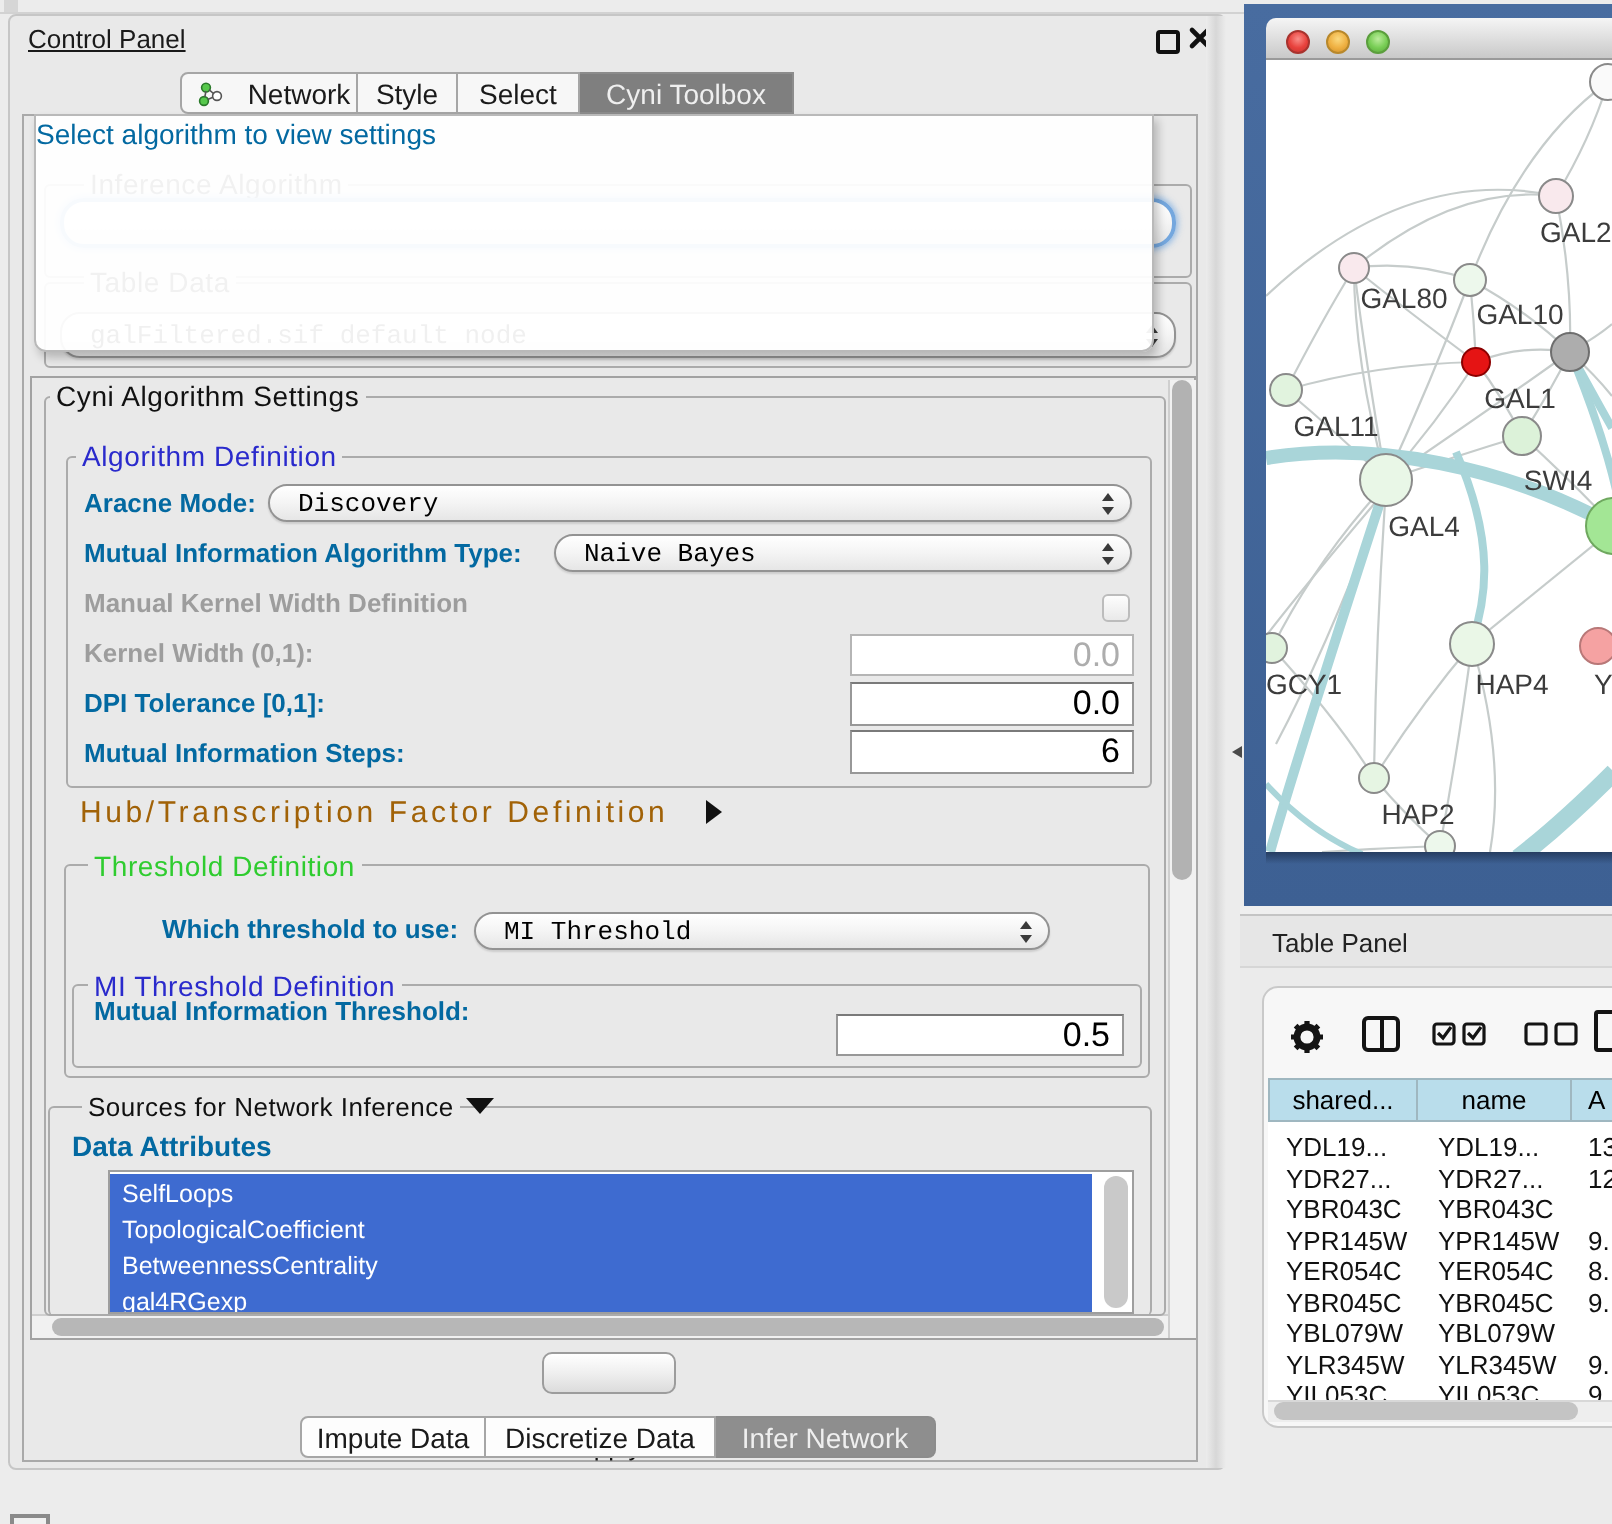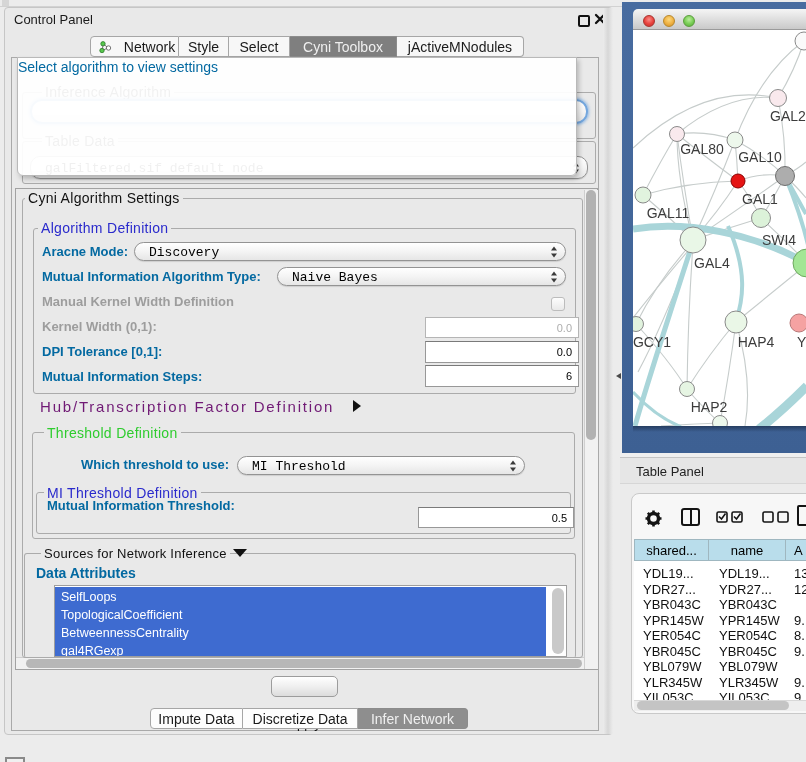--- a/index.html
+++ b/index.html
@@ -6,34 +6,34 @@
   body{width:806px;height:762px;background:#ECECEC;font-family:"Liberation Sans",sans-serif;overflow:hidden;position:relative;}
   .abs{position:absolute;}
   .groupbox{position:absolute;border:1px solid #ABABAB;border-radius:3px;}
   .glabel{position:absolute;background:#E9E9E9;padding:0 3px;font-size:14px;letter-spacing:0.3px;line-height:15px;white-space:nowrap;}
   .combo{position:absolute;border:1px solid #939393;border-radius:10px;background:linear-gradient(#FFFFFF,#F4F4F4 50%,#E6E6E6);box-shadow:0 1px 1px rgba(0,0,0,0.12);font-size:13px;color:#000;white-space:nowrap;font-family:Liberation Mono, monospace;}
   .combo .ctext{position:absolute;left:14px;top:50%;transform:translateY(-50%);}
   .carr{position:absolute;right:8px;top:50%;width:6px;height:11px;transform:translateY(-50%);}
   .carr:before{content:"";position:absolute;left:0;top:0;border-left:3px solid transparent;border-right:3px solid transparent;border-bottom:4.5px solid #3A3A3A;}
   .carr:after{content:"";position:absolute;left:0;bottom:0;border-left:3px solid transparent;border-right:3px solid transparent;border-top:4.5px solid #3A3A3A;}
   .blabel{position:absolute;font-size:13px;font-weight:bold;color:#0369a1;white-space:nowrap;line-height:15px;}
-  .field{position:absolute;background:#FFF;border:1px solid #989898;border-top-color:#7A7A7A;font-size:11px;text-align:right;white-space:nowrap;padding-left:12px;}
+  .field{position:absolute;background:#FFF;border:1px solid #989898;border-top-color:#7A7A7A;font-size:17px;text-align:right;white-space:nowrap;}
   .field span{position:absolute;right:6px;top:50%;transform:translateY(-50%);}
   .tabseg{position:absolute;top:0;height:100%;box-sizing:border-box;border:1px solid #A6A6A6;border-left:none;background:#F7F7F7;font-size:14px;color:#1A1A1A;text-align:center;}
   .tabseg span{position:absolute;left:0;right:0;top:50%;transform:translateY(-50%);}
   .tabsel{background:#7F7F7F;color:#EFEFEF;border-color:#8C8C8C;}
 </style>
 </head>
 <body>
 
 <div class="abs" style="left:0;top:6px;width:622px;height:1px;background:#D2D2D2;"></div>
 <div class="abs" style="left:2px;top:0;width:7px;height:6px;background:#D6D6D6;"></div>
 
 <div class="abs" style="left:4px;top:7px;width:609px;height:728px;background:#E9E9E9;border:1px solid #C6C6C6;border-radius:4px;box-sizing:border-box;"></div>
-<div class="abs" style="left:14px;top:12px;font-size:13px;color:#1A1A1A;">Control Panel</div>
+<div class="abs" style="left:14px;top:12px;font-size:13px;color:#1A1A1A;text-decoration:underline;">Control Panel</div>
 <div class="abs" style="left:578px;top:15px;width:8px;height:8px;border:2px solid #111;border-radius:2px;"></div>
 <svg class="abs" style="left:594px;top:13px;" width="12" height="12" viewBox="0 0 12 12">
     <path d="M2 2 L10 10 M10 2 L2 10" stroke="#111" stroke-width="2.3" stroke-linecap="round"></path>
   </svg>
 
 <div class="abs" style="left:603px;top:8px;width:10px;height:726px;background:linear-gradient(90deg,#ECECEC,#D7D7D7 50%,#ECECEC);"></div>
 
 <div class="abs" style="left:11px;top:57px;width:588px;height:674px;background:#E9E9E9;border:1px solid #A9A9A9;box-sizing:border-box;"></div>
 
 <div class="abs" style="left:90px;top:36px;width:434px;height:21px;">
@@ -48,23 +48,20 @@
   </div>
   <div class="tabseg" style="left:89px;width:50px;">
       <span>Style</span>
     </div>
   <div class="tabseg" style="left:139px;width:61px;">
       <span>Select</span>
     </div>
   <div class="tabseg tabsel" style="left:200px;width:107px;">
       <span>Cyni Toolbox</span>
     </div>
-  <div class="tabseg" style="left:307px;width:127px;border-radius:0 4px 4px 0;">
-      <span>jActiveMNodules</span>
-    </div>
 </div>
 
 <div class="groupbox" style="left:22px;top:92px;width:572px;height:45px;"></div>
 <div class="glabel" style="left:42px;top:85px;color:#111;">Inference Algorithm</div>
 <div class="combo" style="left:30px;top:99px;width:558px;height:25px;border:2px solid #74A7DE;box-shadow:0 0 3px 1px rgba(110,165,225,0.7);box-sizing:border-box;border-radius:12px;"></div>
 <div class="groupbox" style="left:22px;top:141px;width:572px;height:41px;"></div>
 <div class="glabel" style="left:42px;top:134px;color:#111;">Table Data</div>
 <div class="combo" style="left:30px;top:156px;width:558px;height:23px;box-sizing:border-box;">
     <span class="ctext" style="font-size:13px;">galFiltered.sif default node</span>
     <span class="carr"></span>
@@ -107,21 +104,21 @@
 <div class="blabel" style="left:42px;top:344px;">DPI Tolerance [0,1]:</div>
 <div class="field" style="left:425px;top:341px;width:140px;height:20px;">
     <span>0.0</span>
   </div>
 
 <div class="blabel" style="left:42px;top:369px;">Mutual Information Steps:</div>
 <div class="field" style="left:425px;top:365px;width:140px;height:20px;">
     <span>6</span>
   </div>
 
-<div class="abs" style="left:40px;top:398px;font-size:15px;letter-spacing:1.8px;color:#701a75;">Hub/Transcription Factor Definition</div>
+<div class="abs" style="left:40px;top:398px;font-size:15px;letter-spacing:1.8px;color:#a16207;">Hub/Transcription Factor Definition</div>
 <div class="abs" style="left:353px;top:400px;width:0;height:0;border-top:6px solid transparent;border-bottom:6px solid transparent;border-left:8px solid #111;"></div>
 
 <div class="groupbox" style="left:32px;top:432px;width:541px;height:105px;"></div>
 <div class="glabel" style="left:44px;top:426px;color:#2FCC2F;">Threshold Definition</div>
 
 <div class="blabel" style="left:81px;top:457px;">Which threshold to use:</div>
 <div class="combo" style="left:237px;top:456px;width:286px;height:17px;">
     <span class="ctext">MI Threshold</span>
     <span class="carr"></span>
   </div>

